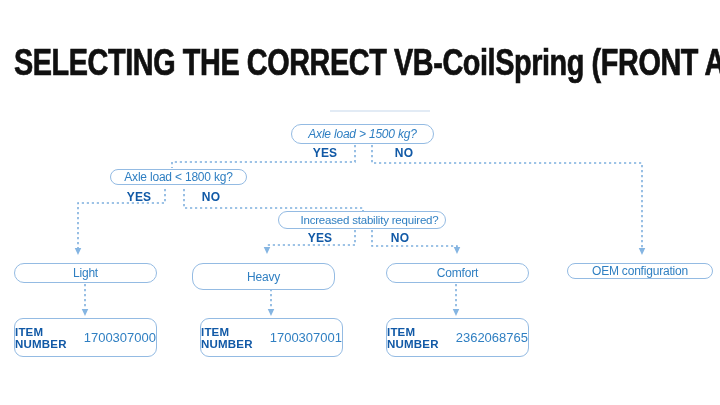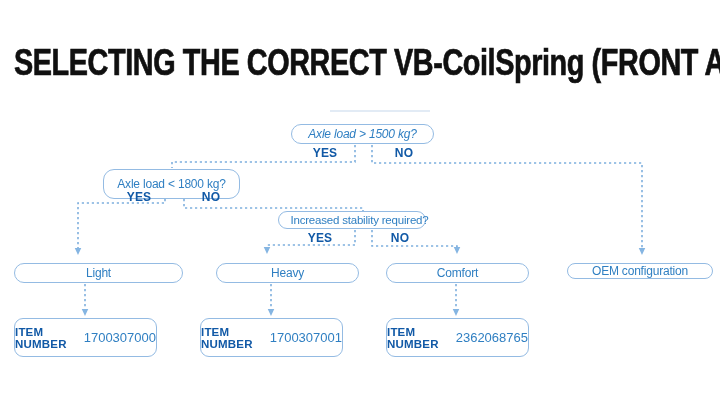--- a/index.html
+++ b/index.html
@@ -19,24 +19,24 @@
   .wire{fill:none;stroke:#7fb0de;stroke-width:1.6;stroke-dasharray:2.2 2.8;}
   .faint{fill:none;stroke:#d9e5f2;stroke-width:1.4;}
   
   .pill{
     position:absolute;box-sizing:border-box;background:#ffffff;
     border:1.5px solid #94bbe3;border-radius:11px;
     color:#2f7fc2;font-size:12px;letter-spacing:-0.2px;white-space:nowrap;
     display:flex;align-items:center;justify-content:center;
   }
   #q1{left:291px;top:124px;width:143px;height:20px;font-style:italic;}
-  #q2{left:103px;top:169px;width:137px;height:30px;}
-  #q3{left:278px;top:211px;width:148px;height:18px;font-size:11.5px;padding-left:15px;}
-  #p-light  {left:14px; top:263px;width:169px;height:20px;}
-  #p-heavy  {left:216px;top:263px;width:143px;height:20px;}
+  #q2{left:110px;top:169px;width:137px;height:16px;}
+  #q3{left:278px;top:211px;width:168px;height:18px;font-size:11.5px;padding-left:15px;}
+  #p-light  {left:14px; top:263px;width:143px;height:20px;}
+  #p-heavy  {left:192px;top:263px;width:143px;height:27px;}
   #p-comfort{left:386px;top:263px;width:143px;height:20px;}
   #p-oem    {left:567px;top:263px;width:146px;height:16px;}
   
   .yn{
     position:absolute;width:40px;text-align:center;
     font-size:12px;font-weight:700;color:#1159a6;letter-spacing:0.2px;
   }
   #q1-yes{left:305px;top:146px;} #q1-no{left:384px;top:146px;}
   #q2-yes{left:119px;top:190px;} #q2-no{left:191px;top:190px;}
   #q3-yes{left:300px;top:231px;} #q3-no{left:380px;top:231px;}

